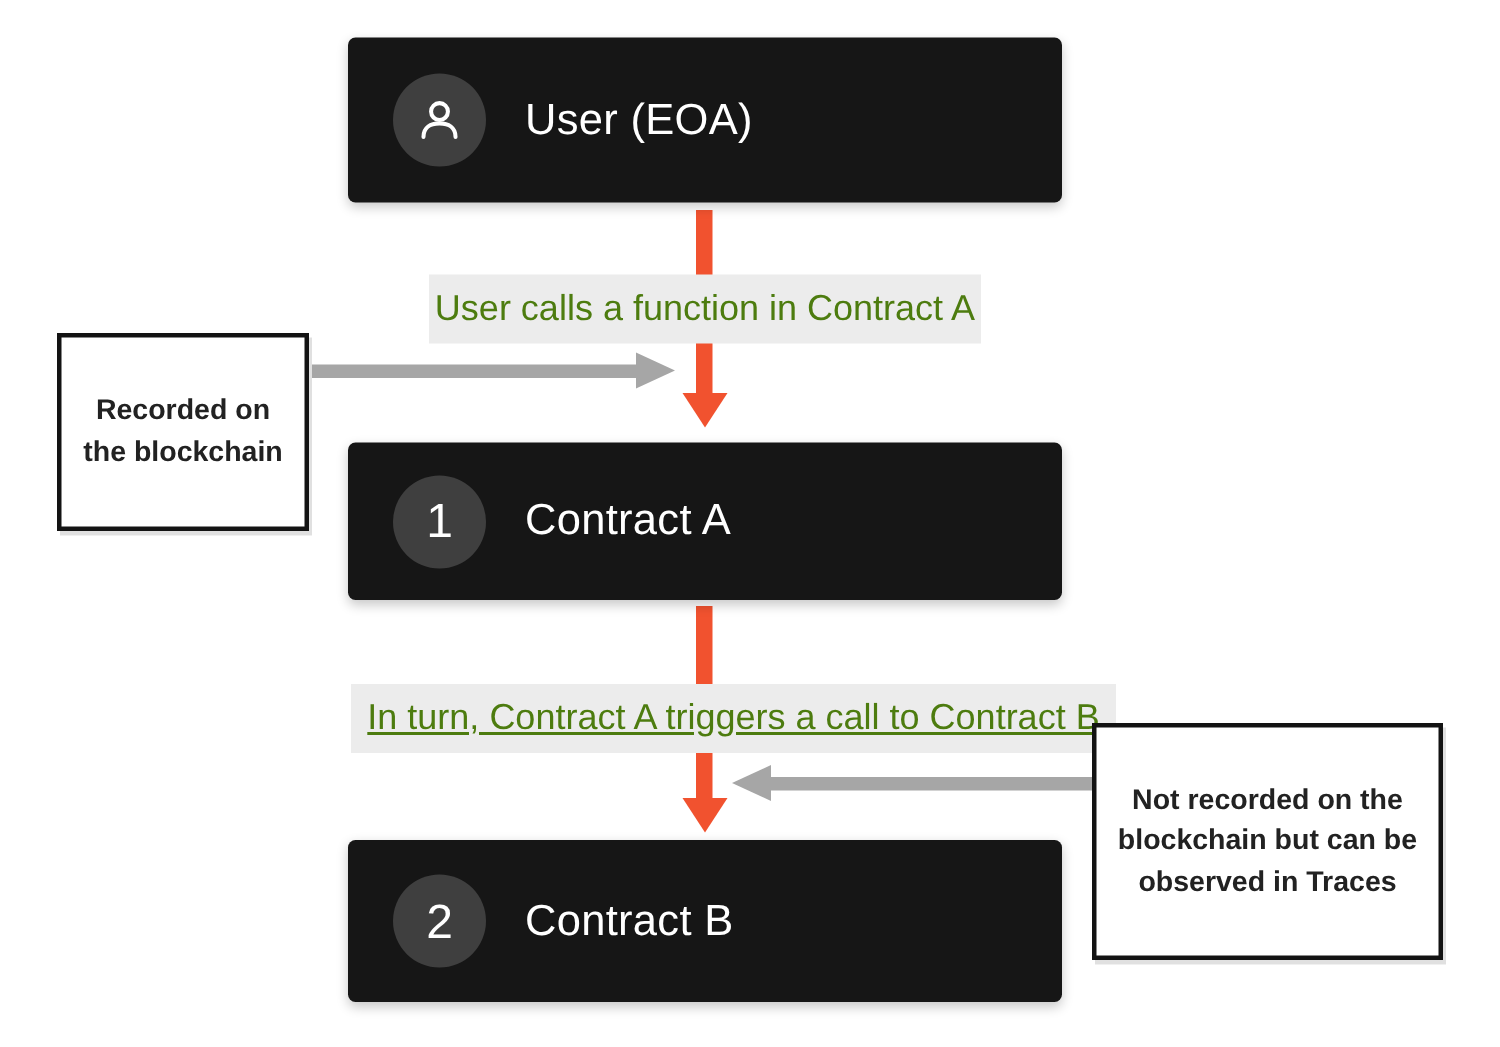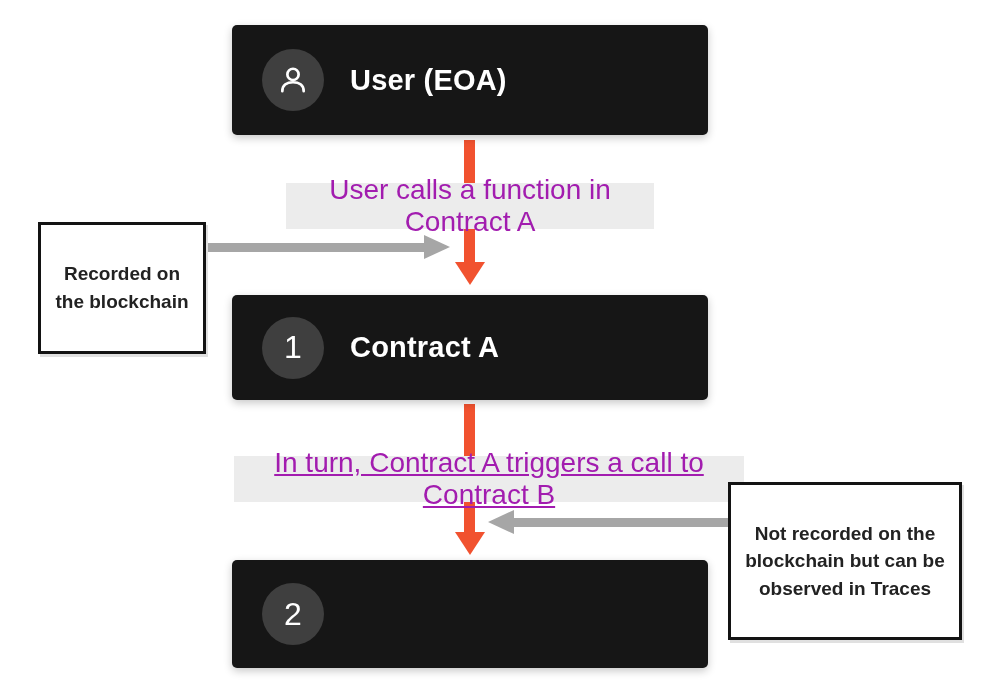--- a/index.html
+++ b/index.html
@@ -35,21 +35,21 @@
 
   .badge {
     width: 62px; height: 62px;
     border-radius: 50%;
     background: #3f3f3f;
     display: flex; align-items: center; justify-content: center;
     flex: 0 0 62px;
     margin-right: 26px;
   }
   .badge-num { color: #ffffff; font-size: 32px; font-weight: 400; }
-  .node-label { color: #ffffff; font-size: 29px; font-weight: 700; letter-spacing: .2px; }
+  .node-label { color: #ffffff; font-size: 29px; font-weight: 400; letter-spacing: .2px; }
 
   
   .vshaft {
     position: absolute;
     width: 11px;
     background: #f1522f;
     left: 464px;
     z-index: 1;
   }
   .vshaft-1 { top: 140px; height: 124px; }
@@ -63,22 +63,22 @@
     left: 455px;
     z-index: 1;
   }
   .vhead-1 { top: 262px; }
   .vhead-2 { top: 532px; }
 
   
   .edge-label {
     position: absolute;
     background: #ececec;
-    color: #a21caf;
-    font-size: 28px;
+    color: #4d7c0f;
+    font-size: 24px;
     display: flex; align-items: center; justify-content: center;
     text-align: center;
     z-index: 2;
   }
   .edge-label-1 { left: 286px; top: 183px; width: 368px; height: 46px; }
   .edge-label-2 { left: 234px; top: 456px; width: 510px; height: 46px; text-decoration: underline; }
 
   
   .ann {
     position: absolute;
@@ -163,15 +163,16 @@
   <div class="edge-label edge-label-2">In turn, Contract A triggers a call to Contract B</div>
 
   <div class="ann ann-right">Not recorded on the blockchain but can be observed in Traces</div>
   <div class="hshaft hshaft-2"></div>
   <div class="hhead-left"></div>
 
   <div class="node node-b">
     <div class="badge">
       <span class="badge-num">2</span>
     </div>
+    <span class="node-label">Contract B</span>
   </div>
 
 </div>
 
 </body></html>

